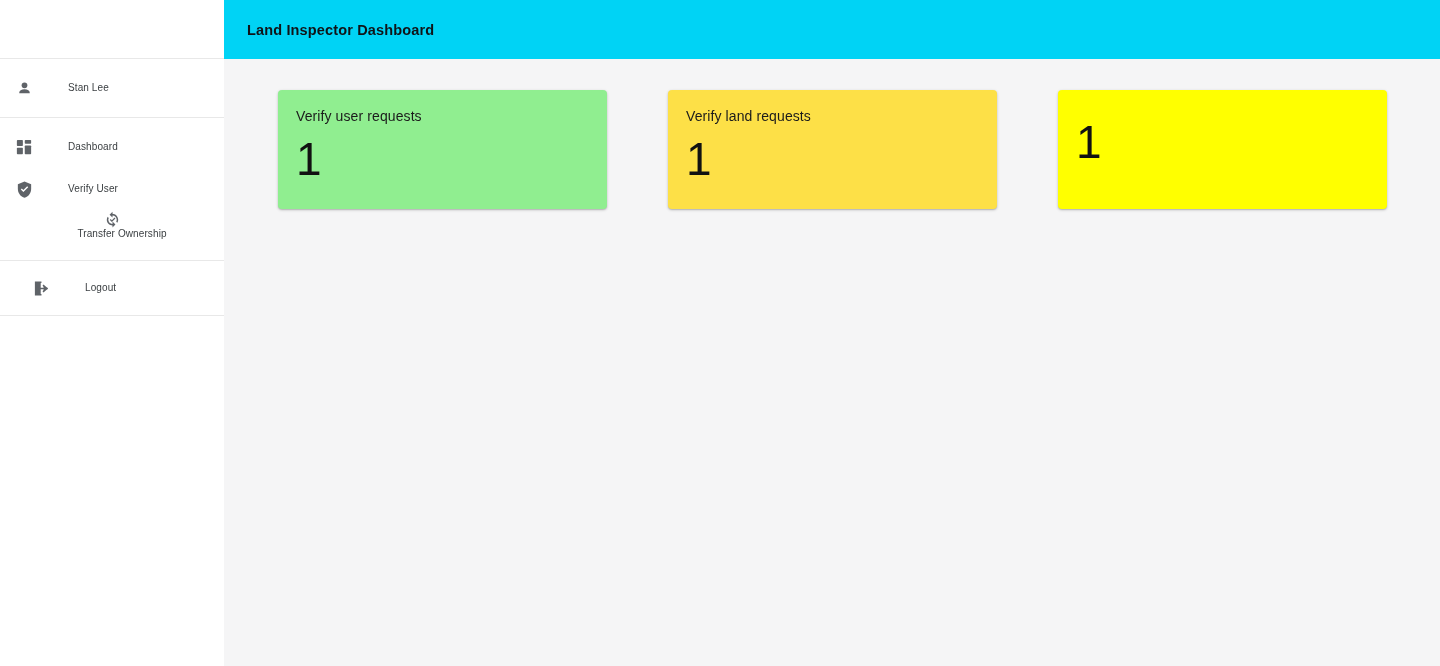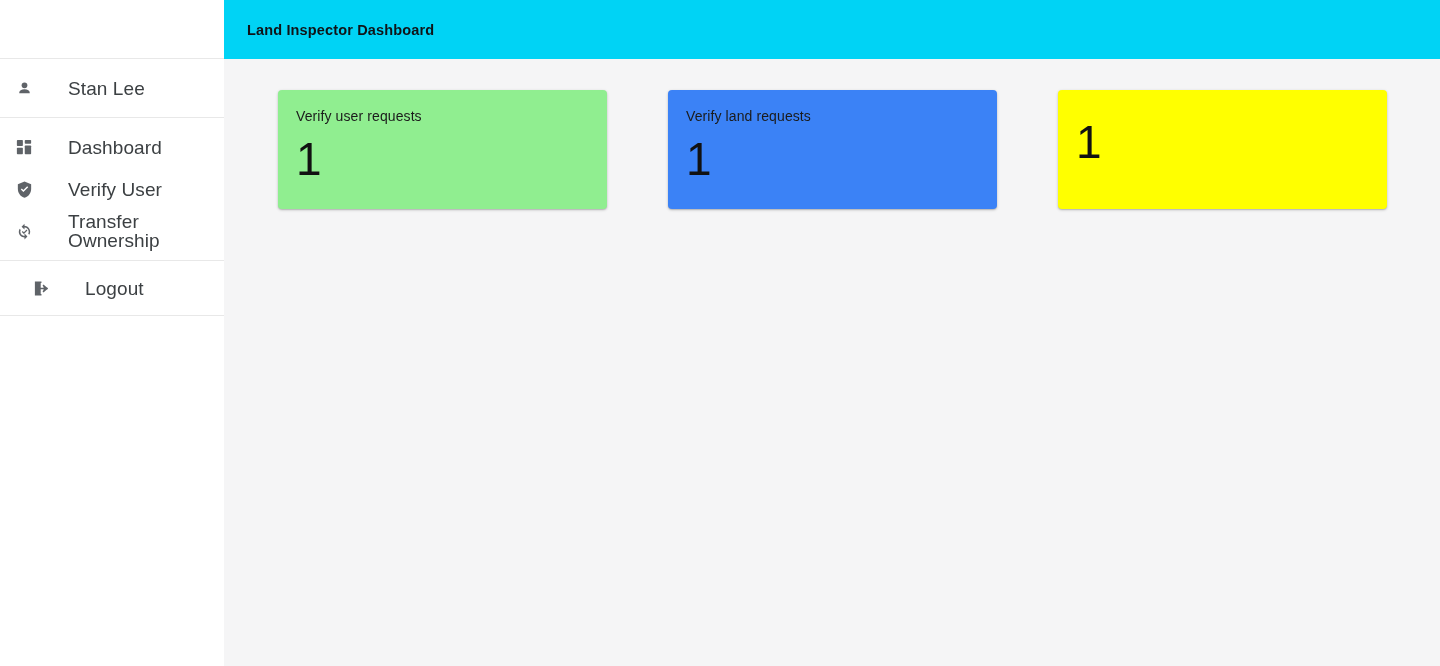--- a/index.html
+++ b/index.html
@@ -70,21 +70,21 @@
     justify-content: center;
     color: #5f6368;
   }
 
   .nav-icon svg {
     display: block;
     fill: #5f6368;
   }
 
   .nav-label {
-    font-size: 19px;
+    font-size: 10px;
     line-height: 1;
     color: #3c4043;
     letter-spacing: 0.1px;
     padding-left: 20px;
   }
 
   .nav-item.user-row .nav-label {
     padding-left: 20px;
   }
 
@@ -189,21 +189,21 @@
         <span class="nav-icon">
           <svg width="19" height="19" viewBox="0 0 24 24" aria-hidden="true">
             <path d="M12 1.8 3.6 5.3v6.1c0 5.2 3.6 9.9 8.4 11.1 4.8-1.2 8.4-5.9 8.4-11.1V5.3L12 1.8z"></path>
             <path d="M10.6 15.2 7.3 12l1.3-1.3 2 2 4.8-4.8L16.7 9l-6.1 6.2z" fill="#ffffff"></path>
           </svg>
         </span>
         <span class="nav-label">Verify User</span>
       </div>
 
 
-      <div class="nav-item" style="margin-bottom:8px;">
+      <div class="nav-item" style="margin-bottom:8px;flex-direction:column;">
         <span class="nav-icon">
           <svg width="19" height="19" viewBox="0 0 24 24" aria-hidden="true">
             <path d="M12 4.6V2.2L8.3 5.9 12 9.6V7.1c2.9 0 5.3 2.4 5.3 5.3 0 .9-.2 1.7-.6 2.4l1.4 1.4c.7-1.1 1.1-2.4 1.1-3.8 0-4.3-3.5-7.8-7.2-7.8z"></path>
             <path d="M12 17.7c-2.9 0-5.3-2.4-5.3-5.3 0-.9.2-1.7.6-2.4L5.9 8.6c-.7 1.1-1.1 2.4-1.1 3.8 0 4 3.2 7.2 7.2 7.2v2.4l3.7-3.7-3.7-3.7v3.1z"></path>
             <path d="M11.2 15.1 8.6 12.5l1.1-1.1 1.5 1.5 3.4-3.4 1.1 1.1-4.5 4.5z"></path>
           </svg>
         </span>
         <span class="nav-label">Transfer Ownership</span>
       </div>
 
@@ -231,21 +231,21 @@
     </header>
 
     <section class="content">
       <div class="cards-row">
 
         <div class="stat-card" style="background-color: rgb(144, 238, 144);">
           <div class="stat-card-title">Verify user requests</div>
           <div class="stat-card-value">1</div>
         </div>
 
-        <div class="stat-card" style="background-color: #3b82f6;">
+        <div class="stat-card" style="background-color: #fde047;">
           <div class="stat-card-title">Verify land requests</div>
           <div class="stat-card-value">1</div>
         </div>
 
         <div class="stat-card" style="background-color: rgb(255, 255, 0);">
           <div class="stat-card-value">1</div>
         </div>
 
       </div>
     </section>

